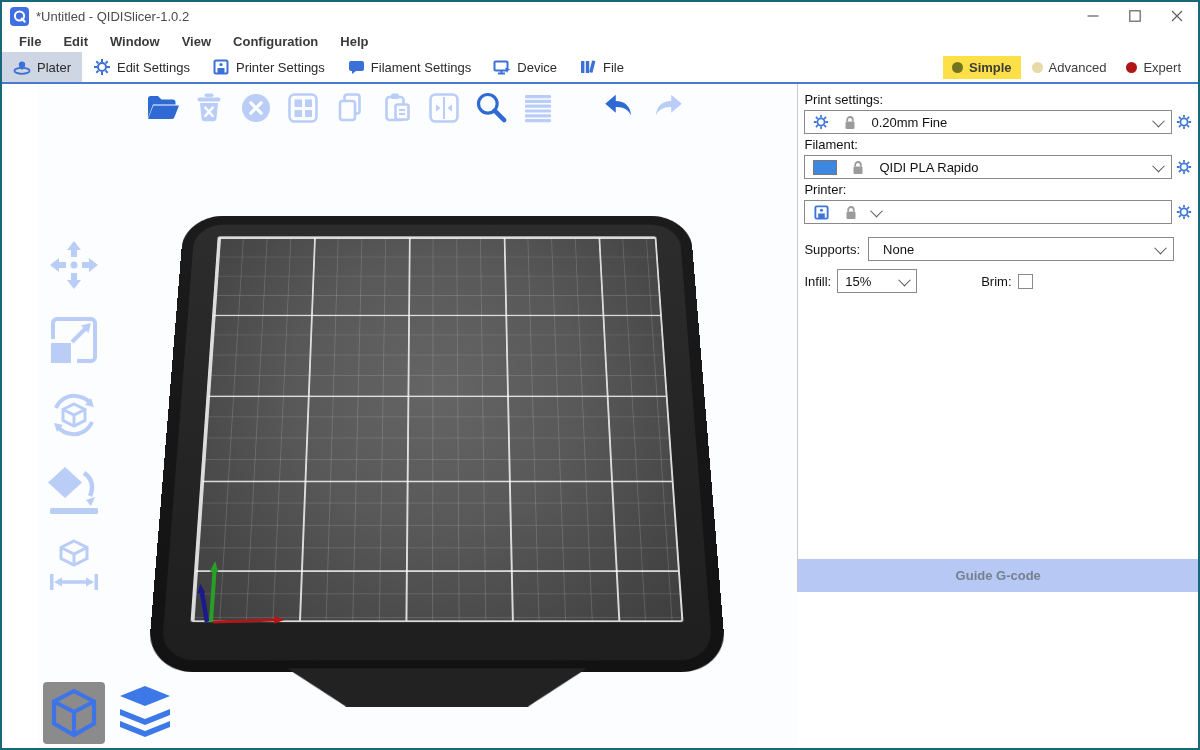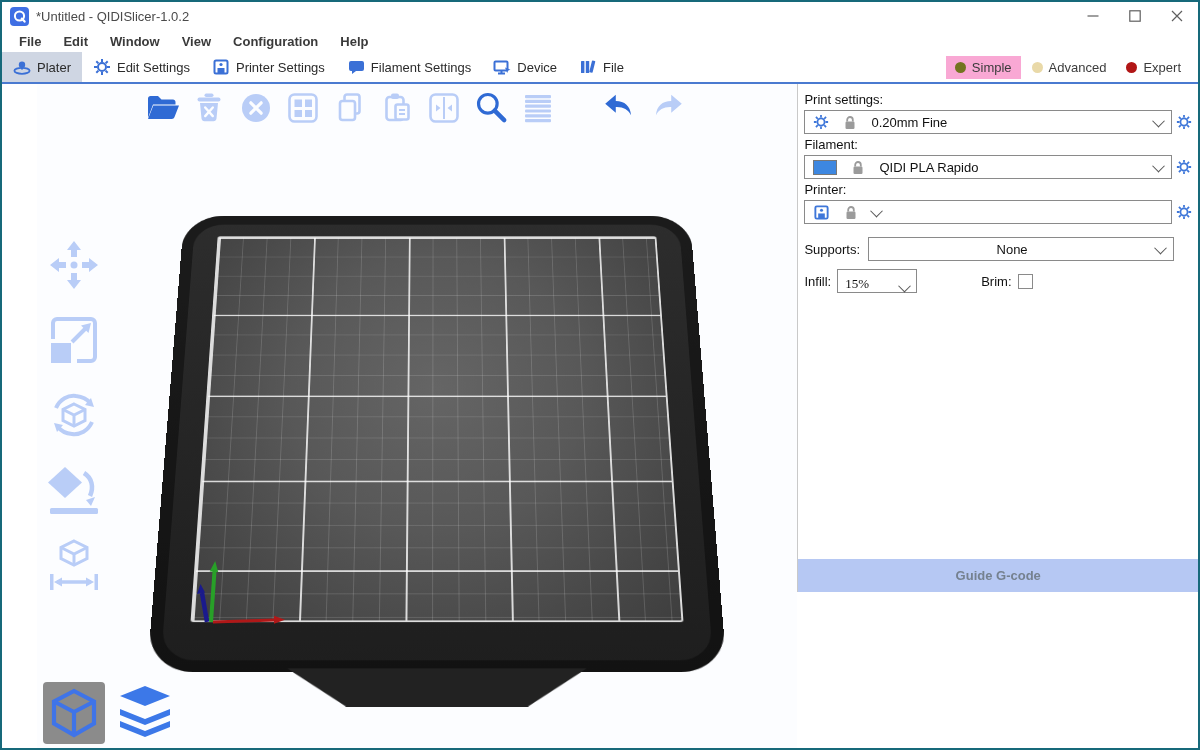--- a/index.html
+++ b/index.html
@@ -21,21 +21,21 @@
   
   .menubar { height:22px; display:flex; align-items:center; padding-left:6px; background:#fff;font-weight:bold; }
   .menu-item { font-size:13px; color:#3a3a3a; padding:2px 11px; }
   
   .tabbar { height:32px; border-bottom:2px solid #4a7ad0; display:flex; align-items:stretch; background:#fff; }
   .tab { display:flex; align-items:center; gap:6px; padding:0 11px; font-size:13px; color:#2b2b2b; }
   .tab.selected { background:#cfd6e3; }
   .tab svg { flex:0 0 auto; }
   .modes { margin-left:auto; display:flex; align-items:center; padding-right:8px; gap:2px; }
   .mode { display:flex; align-items:center; gap:6px; font-size:13px; padding:4px 9px; }
-  .mode.selected { background:#f9a8d4; font-weight:normal; }
+  .mode.selected { background:#fde047; font-weight:bold; }
   .dot { width:11px; height:11px; border-radius:50%; }
   
   .main { display:flex; height:508px;margin-left:35px; }
   .viewport { position:relative; width:784px; height:664px; background:#fcfdff; overflow:hidden; }
   .panel { width:412px; border-left:1px solid #c9c9c9; position:relative; background:#fff; padding:5px 24px 0 6px; }
   
   .top-toolbar { position:absolute; top:4px; left:106px; display:flex; align-items:center; gap:9px; z-index:5; }
   .tbtn { width:38px; height:40px; display:flex; align-items:center; justify-content:center; }
   .tb-spacer { width:26px; }
   .c-blue { color:#2f6ad4; }
@@ -66,23 +66,23 @@
   .plabel { font-size:13px; color:#111; margin:3px 0 3px 0; }
   .combo-row { display:flex; align-items:center; }
   .combo { flex:1; height:24px; border:1px solid #8a8a8a; background:#fff; display:flex; align-items:center; gap:15px; padding:0 8px; font-size:13px; color:#111; }
   .combo .val { flex:1; white-space:nowrap; overflow:hidden; }
   .chev { width:9px; height:9px; border-right:1.7px solid #555; border-bottom:1.7px solid #555; transform:rotate(45deg) translate(-1px,-1px); flex:0 0 auto; }
   .gearbtn { position:absolute; right:2px; width:20px; display:flex; justify-content:center; color:#3f77d9; }
   .row-rel { position:relative; margin-right:-22px; padding-right:24px; }
   .swatch { width:24px; height:15px; border:1px solid #777; flex:0 0 auto; }
   .opt-row { display:flex; align-items:center; font-size:13px; color:#111; }
   .supports-row { margin-top:13px; }
-  .supports-row .combo { margin-left:8px;text-align:center; }
+  .supports-row .combo { margin-left:8px; }
   .infill-row { margin-top:8px; }
-  .combo-small { width:80px; flex:0 0 auto; height:24px; border:1px solid #8a8a8a; display:flex; align-items:flex-end; padding:0 7px; gap:15px;font-family:Liberation Serif, serif; }
+  .combo-small { width:80px; flex:0 0 auto; height:24px; border:1px solid #8a8a8a; display:flex; align-items:center; padding:0 7px; gap:15px; }
   .combo-small .val { flex:1; }
   .checkbox { width:15px; height:15px; border:1px solid #8a8a8a; background:#fff; margin-left:6px; }
   .brim-label { margin-left:64px;text-align:right; }
   .infill-row .cl { margin-right:6px; }
   .export-btn { position:absolute; left:0; right:0; bottom:0; height:33px; background:#b6c8f3; color:#75818f;
     font-size:13px; font-weight:bold; display:flex; align-items:center; justify-content:center; }
   svg { display:block; }
 </style>
 </head>
 <body>

